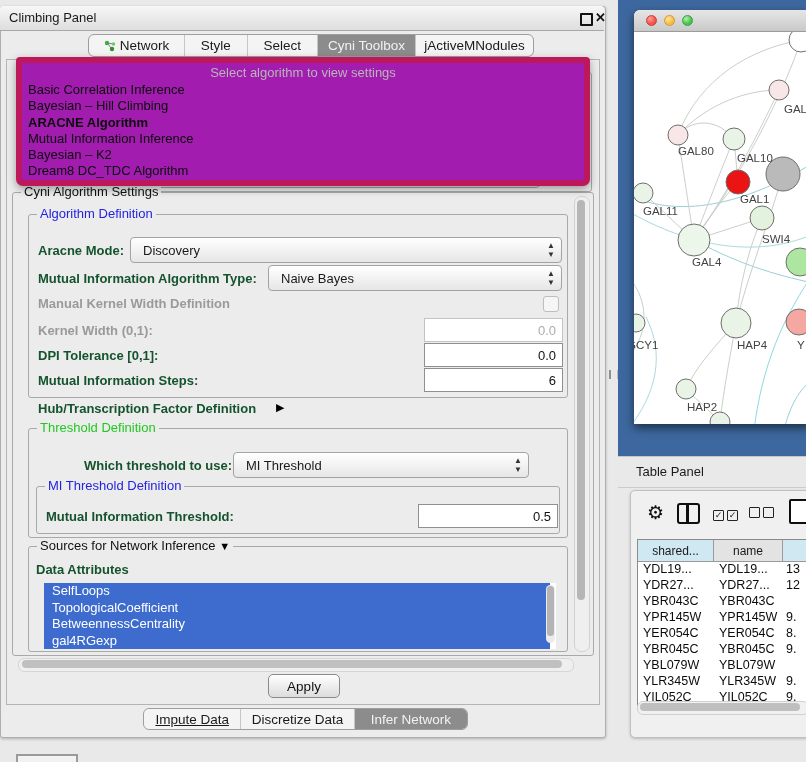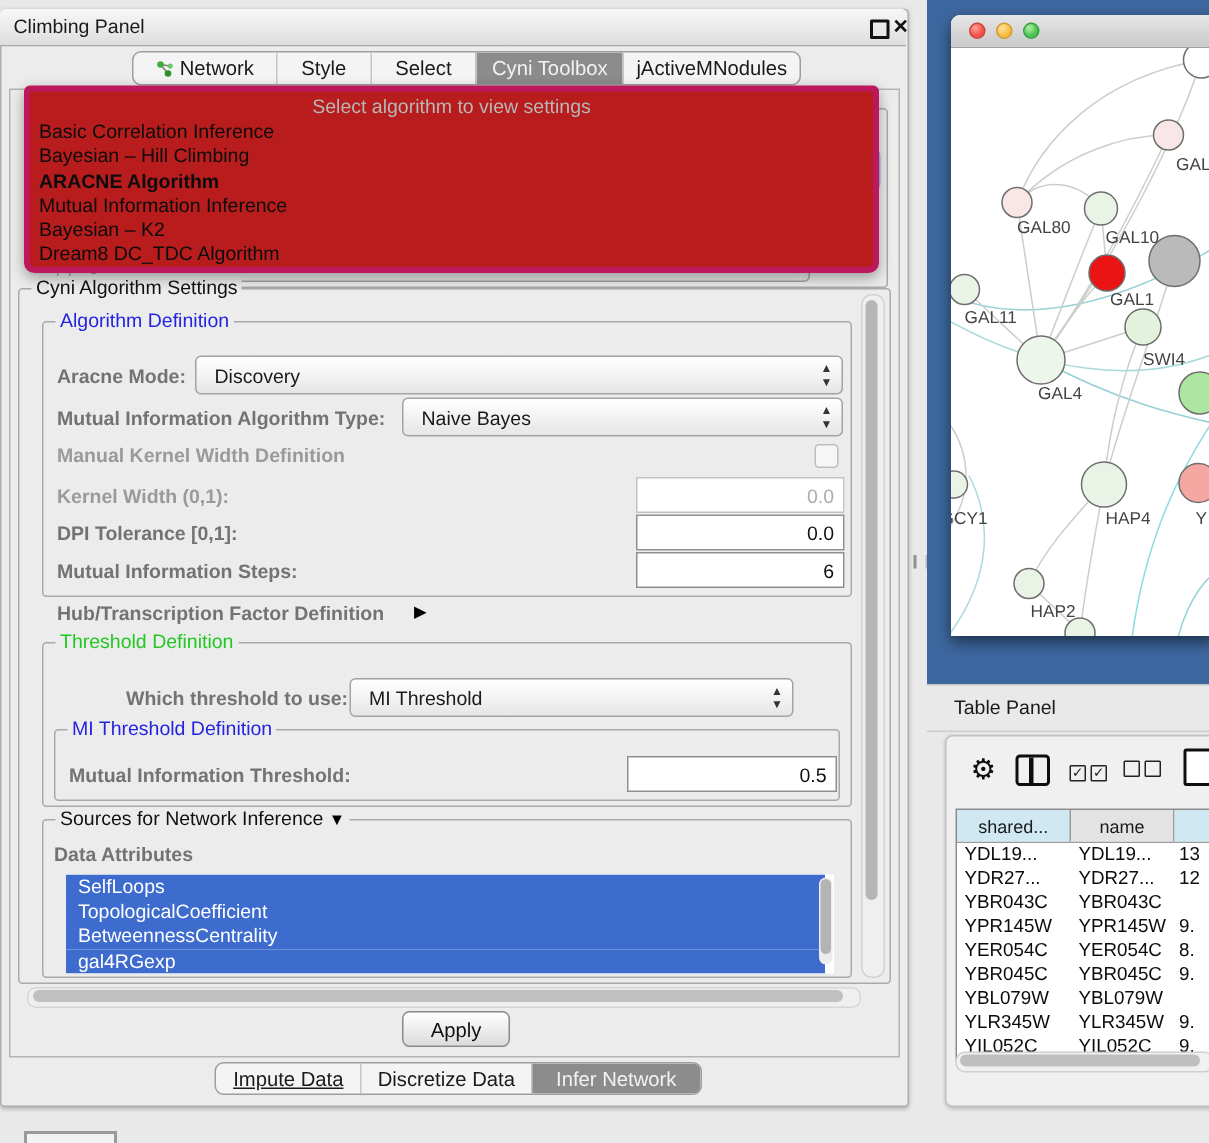--- a/index.html
+++ b/index.html
@@ -39,39 +39,39 @@
   .content-panel{left:6px;top:59px;width:592px;height:644px;background:#ececec;
                  border:1px solid #b4b4b4;}
 
   
   .group{border:1px solid #a9a9a9;border-radius:3px;}
   .legend{position:absolute;top:-9px;left:8px;background:#ececec;padding:0 3px;
           font-size:13px;white-space:nowrap;}
   .legend.blue{color:#2323e0;}
   .legend.green{color:#21c821;}
 
-  .lbl{position:absolute;font-weight:bold;color:#737373;white-space:nowrap;font-size:13px;}
+  .lbl{position:absolute;font-weight:bold;color:#14532d;white-space:nowrap;font-size:13px;}
   .lbl.dis{color:#9a9a9a;}
 
   .combo{position:absolute;box-sizing:border-box;height:26px;border:1px solid #a3a3a3;border-radius:4px;
          background:linear-gradient(#ffffff,#e6e6e6);display:flex;align-items:center;
          padding:0 18px 0 12px;font-size:13px;color:#1a1a1a;}
   .combo .arrows{position:absolute;right:6px;top:3px;display:flex;flex-direction:column;
                  line-height:9px;font-size:8px;color:#333;}
   .combo.focusring{box-shadow:0 0 0 3px rgba(96,156,227,.6);}
   .combo.ghost{color:#999;}
 
   .field{position:absolute;box-sizing:border-box;height:24px;border:1px solid #8f8f8f;background:#fff;
          display:flex;align-items:center;justify-content:flex-end;padding:0 6px;font-size:13px;}
   .field.dis{border-color:#c3c3c3;color:#ababab;}
 
   .checkbox{position:absolute;width:14px;height:14px;border:1px solid #bdbdbd;border-radius:3px;background:#f6f6f6;}
 
   
-  .popup{left:16px;top:57px;width:562px;height:117px;background:#b91c1c;border:4px solid #be185d;
+  .popup{left:16px;top:57px;width:562px;height:117px;background:#a21caf;border:6px solid #be185d;
          border-radius:4px 4px 7px 7px;box-shadow:0 3px 9px rgba(0,0,0,.35);z-index:40;overflow:hidden;}
   .popup-header{height:17px;text-align:center;color:#b7b7b7;font-size:13px;padding-top:2px;}
   .popup-item{height:16.3px;padding-left:6px;font-size:13px;color:#0c0c0c;white-space:nowrap;}
   .popup-item.bold{font-weight:bold;}
 
   
   .attr-list{position:absolute;left:44px;top:583px;width:512px;height:66px;background:#fff;overflow:hidden;}
   .attr-item{height:16.5px;line-height:16.5px;width:498px;background:#3d6bce;color:#fff;
              padding-left:8px;font-size:13px;white-space:nowrap;}
   .attr-scroll{position:absolute;right:1px;top:2px;width:9px;height:58px;background:#ececec;border-radius:5px;}

